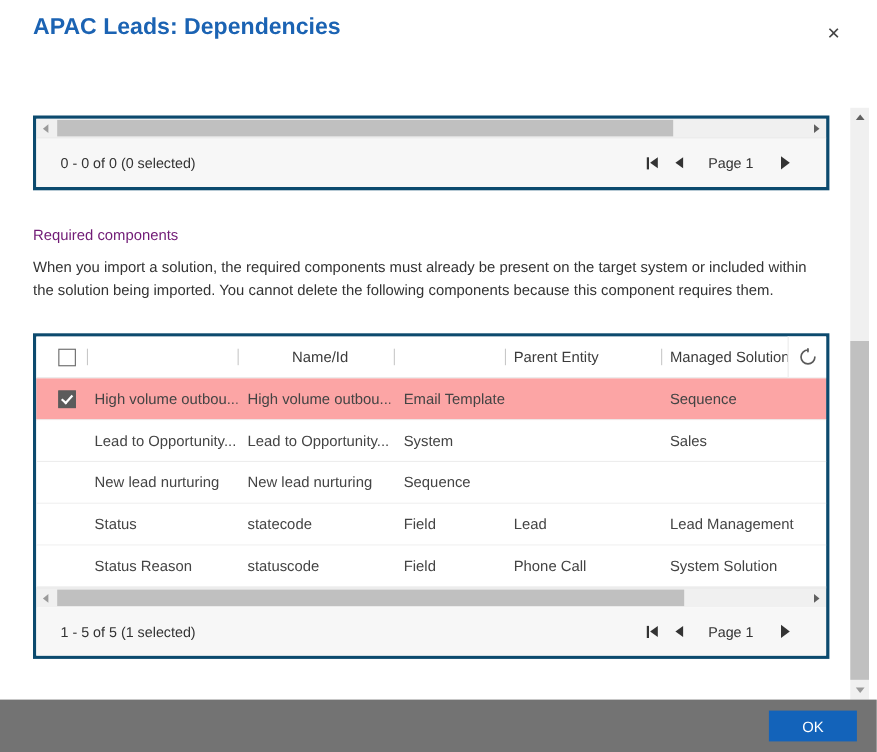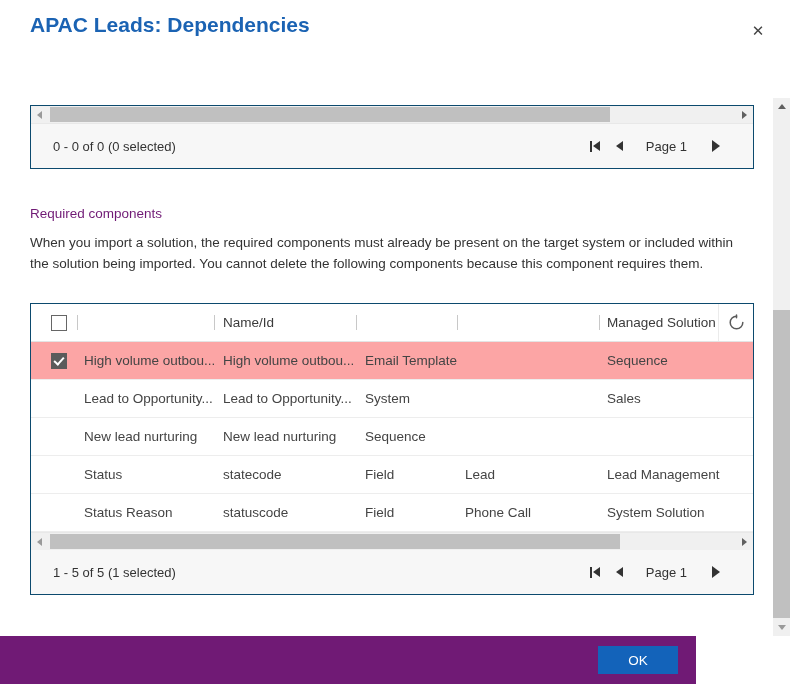--- a/index.html
+++ b/index.html
@@ -105,21 +105,21 @@
     top: 212px;
     width: 17px;
     height: 308px;
     background: #c0c0c0;
     cursor: pointer;
   }
 
   
   .panel {
     position: absolute;
-    border: 1px solid #0c4a6e;
+    border: 3px solid #0c4a6e;
     background: #ffffff;
     box-sizing: border-box;
   }
 
   
   .hscroll {
     position: relative;
     height: 17px;
     background: #f0f0f0;
     border-bottom: 1px solid #e8e8e8;
@@ -349,23 +349,23 @@
     color: #444444;
     white-space: nowrap;
     overflow: hidden;
   }
 
   
   .dlg-footer {
     position: absolute;
     left: 0;
     bottom: 0;
-    width: 696px;
+    width: 797px;
     height: 48px;
-    background: #701a75;
+    background: #737373;
   }
   .ok-btn {
     position: absolute;
     right: 18px;
     top: 10px;
     width: 80px;
     height: 28px;
     background: #1363ba;
     color: #ffffff;
     border: none;
@@ -419,25 +419,28 @@
   <div class="section-desc">When you import a solution, the required components must already be present on the target system or included within the solution being imported. You cannot delete the following components because this component requires them.</div>
 
   <div class="panel" id="main-grid">
 
     <div class="grid-head">
       <span class="gh-cell" style="left:0px;width:55px;justify-content:center;">
         <span class="chk"></span>
       </span>
       <span class="gh-div" style="left:46px;"></span>
       <span class="gh-div" style="left:183px;"></span>
-      <span class="gh-cell" style="left:192px;width:132px;">
+      <span class="gh-cell" style="left:192px;width:132px;justify-content:center;">
         <span>Name/Id</span>
       </span>
       <span class="gh-div" style="left:325px;"></span>
       <span class="gh-div" style="left:426px;"></span>
+      <span class="gh-cell" style="left:434px;width:130px;">
+        <span>Parent Entity</span>
+      </span>
       <span class="gh-div" style="left:568px;"></span>
       <span class="gh-cell" style="left:576px;width:135px;">
         <span>Managed Solution</span>
       </span>
       <span class="refresh-btn">
         <svg width="17" height="17" viewBox="0 0 17 17" aria-hidden="true">
           <path d="M8.5 2.2 A6.3 6.3 0 1 0 14.8 8.5" fill="none" stroke="#5a5a5a" stroke-width="1.5" stroke-linecap="round"></path>
           <path d="M8.5 1.0 L8.5 3.8" fill="none" stroke="#5a5a5a" stroke-width="1.5" stroke-linecap="round"></path>
         </svg>
       </span>

